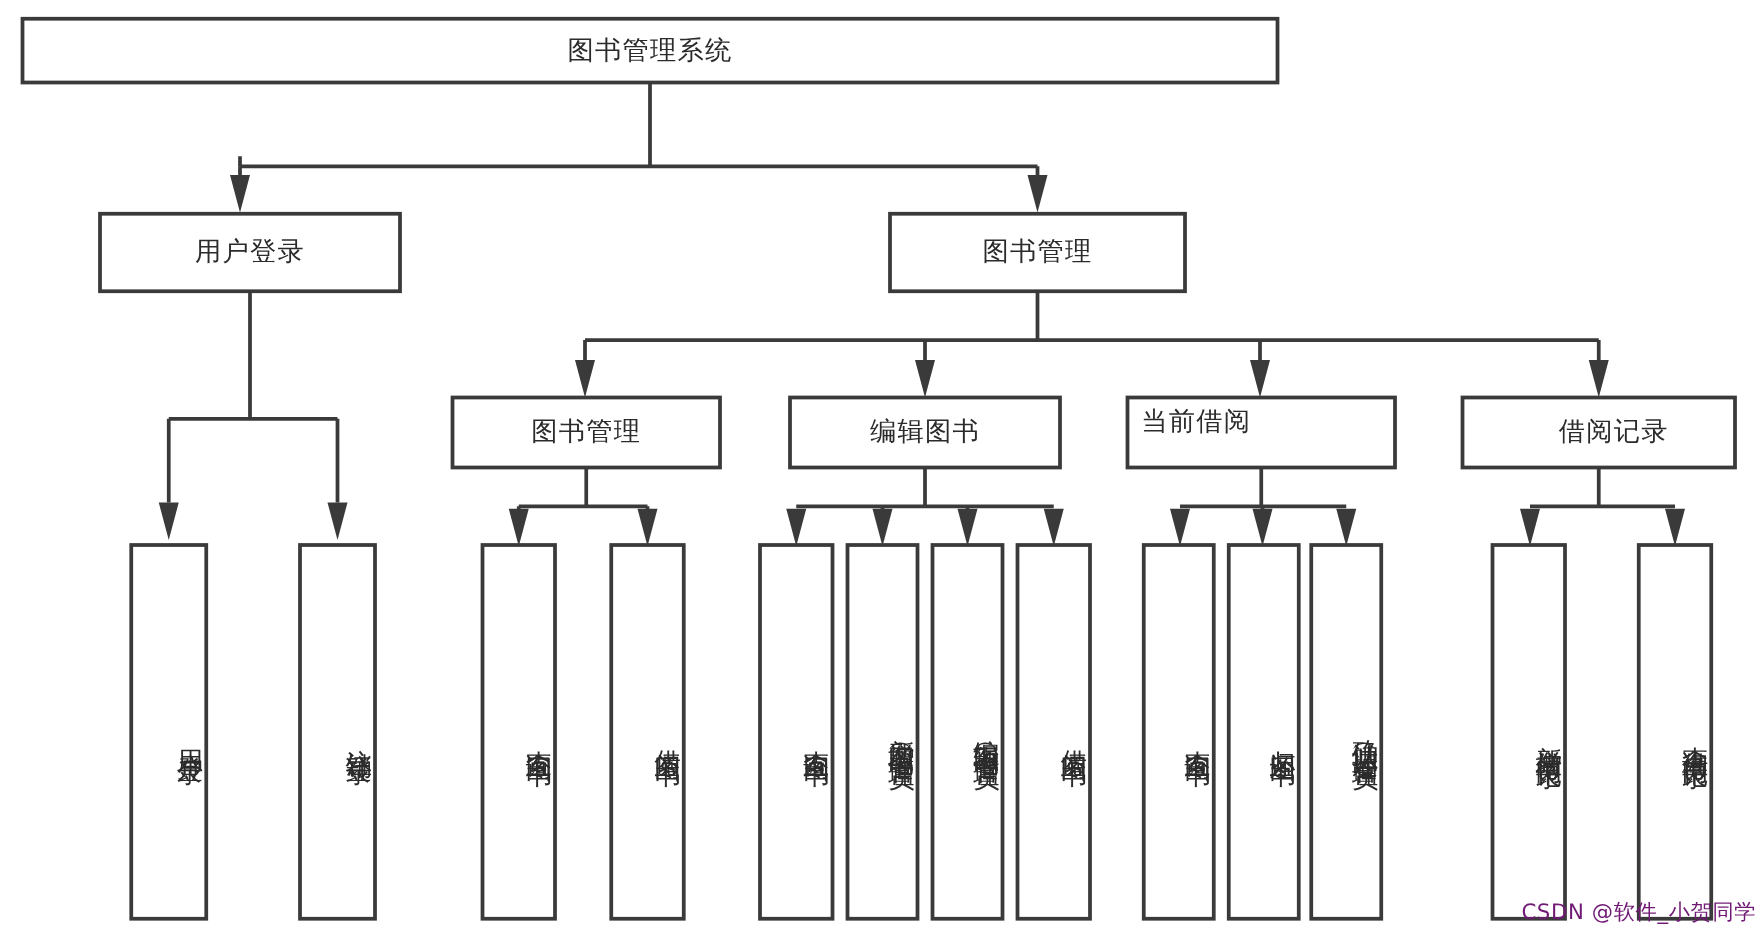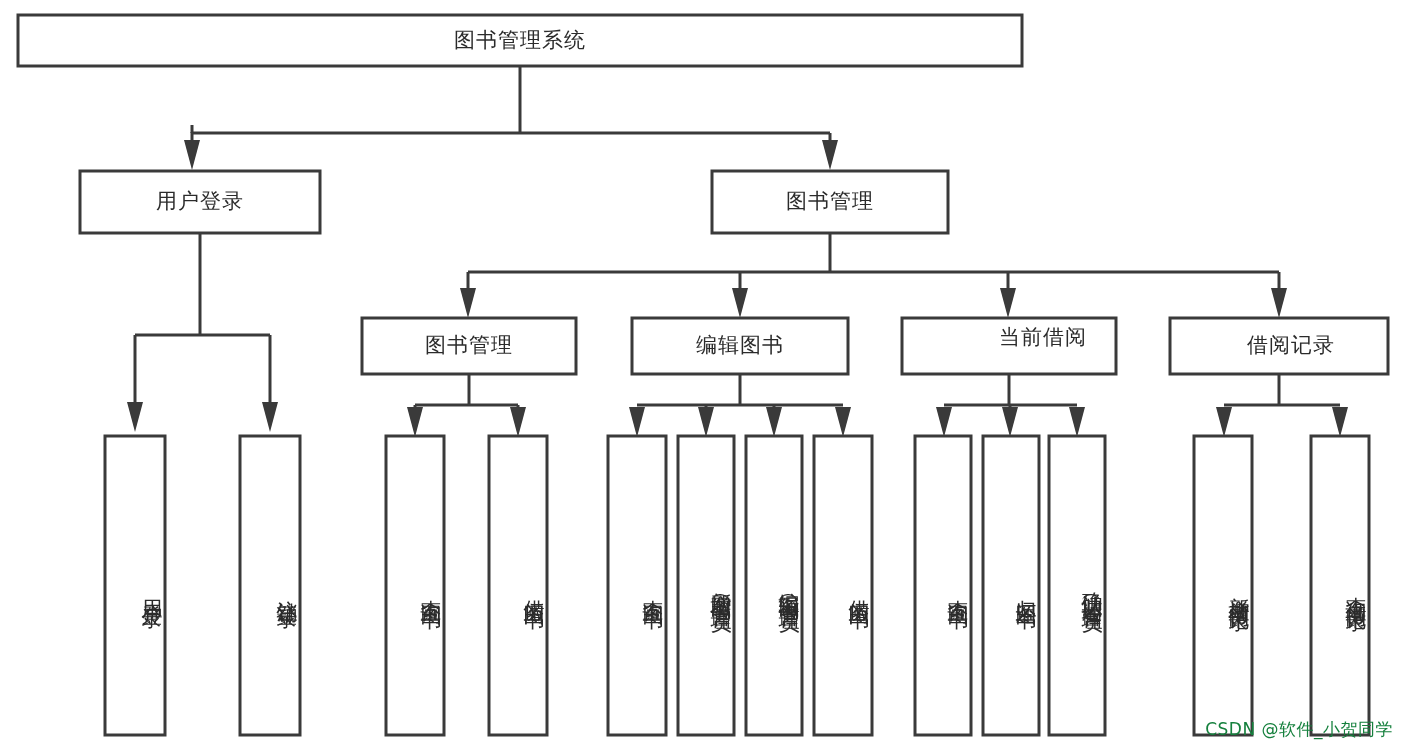--- a/index.html
+++ b/index.html
@@ -61,24 +61,24 @@
     writing-mode: vertical-rl;
     text-orientation: upright;
     font-size: 21px;
     letter-spacing: 3px;
     line-height: 1.25;
     padding-top: 6px;
     align-items: flex-start;
   }
   .watermark {
     position: absolute;
-    right: 12px;
+    right: 0;
     bottom: 6px;
     font-size: 17px;
-    color: #15803d;
+    color: #701a75;
     font-family: "DejaVu Sans", "Liberation Sans", sans-serif;
     letter-spacing: 0.5px;
     white-space: nowrap;
   }
 </style>
 </head>
 <body>
 
 <div id="diagram-root">
 
@@ -171,21 +171,21 @@
 
   </svg>
 
   <div class="node-label horiz" style="left:18px; top:15px; width:1004px; height:51px;">图书管理系统</div>
 
   <div class="node-label horiz" style="left:80px; top:171px; width:240px; height:62px;">用户登录</div>
   <div class="node-label horiz" style="left:712px; top:171px; width:236px; height:62px;">图书管理</div>
 
   <div class="node-label horiz" style="left:362px; top:318px; width:214px; height:56px;">图书管理</div>
   <div class="node-label horiz" style="left:632px; top:318px; width:216px; height:56px;">编辑图书</div>
-  <div class="node-label horiz" style="left:936px; top:318px; width:214px; height:40px;">当前借阅</div>
+  <div class="node-label horiz" style="left:850px; top:318px; width:214px; height:40px;">当前借阅</div>
   <div class="node-label horiz" style="left:1170px; top:318px; width:218px; height:56px;margin-left:12px;">借阅记录</div>
 
   <div class="node-label vert" style="left:105px; top:436px; width:60px; height:299px;">用户登录</div>
   <div class="node-label vert" style="left:240px; top:436px; width:60px; height:299px;">注销登录</div>
 
   <div class="node-label vert" style="left:386px; top:436px; width:58px; height:299px;">查询图书</div>
   <div class="node-label vert" style="left:489px; top:436px; width:58px; height:299px;">借阅图书</div>
 
   <div class="node-label vert" style="left:608px; top:436px; width:58px; height:299px;">查询图书</div>
   <div class="node-label vert" style="left:678px; top:436px; width:56px; height:299px;">新增图书（管理员）</div>

